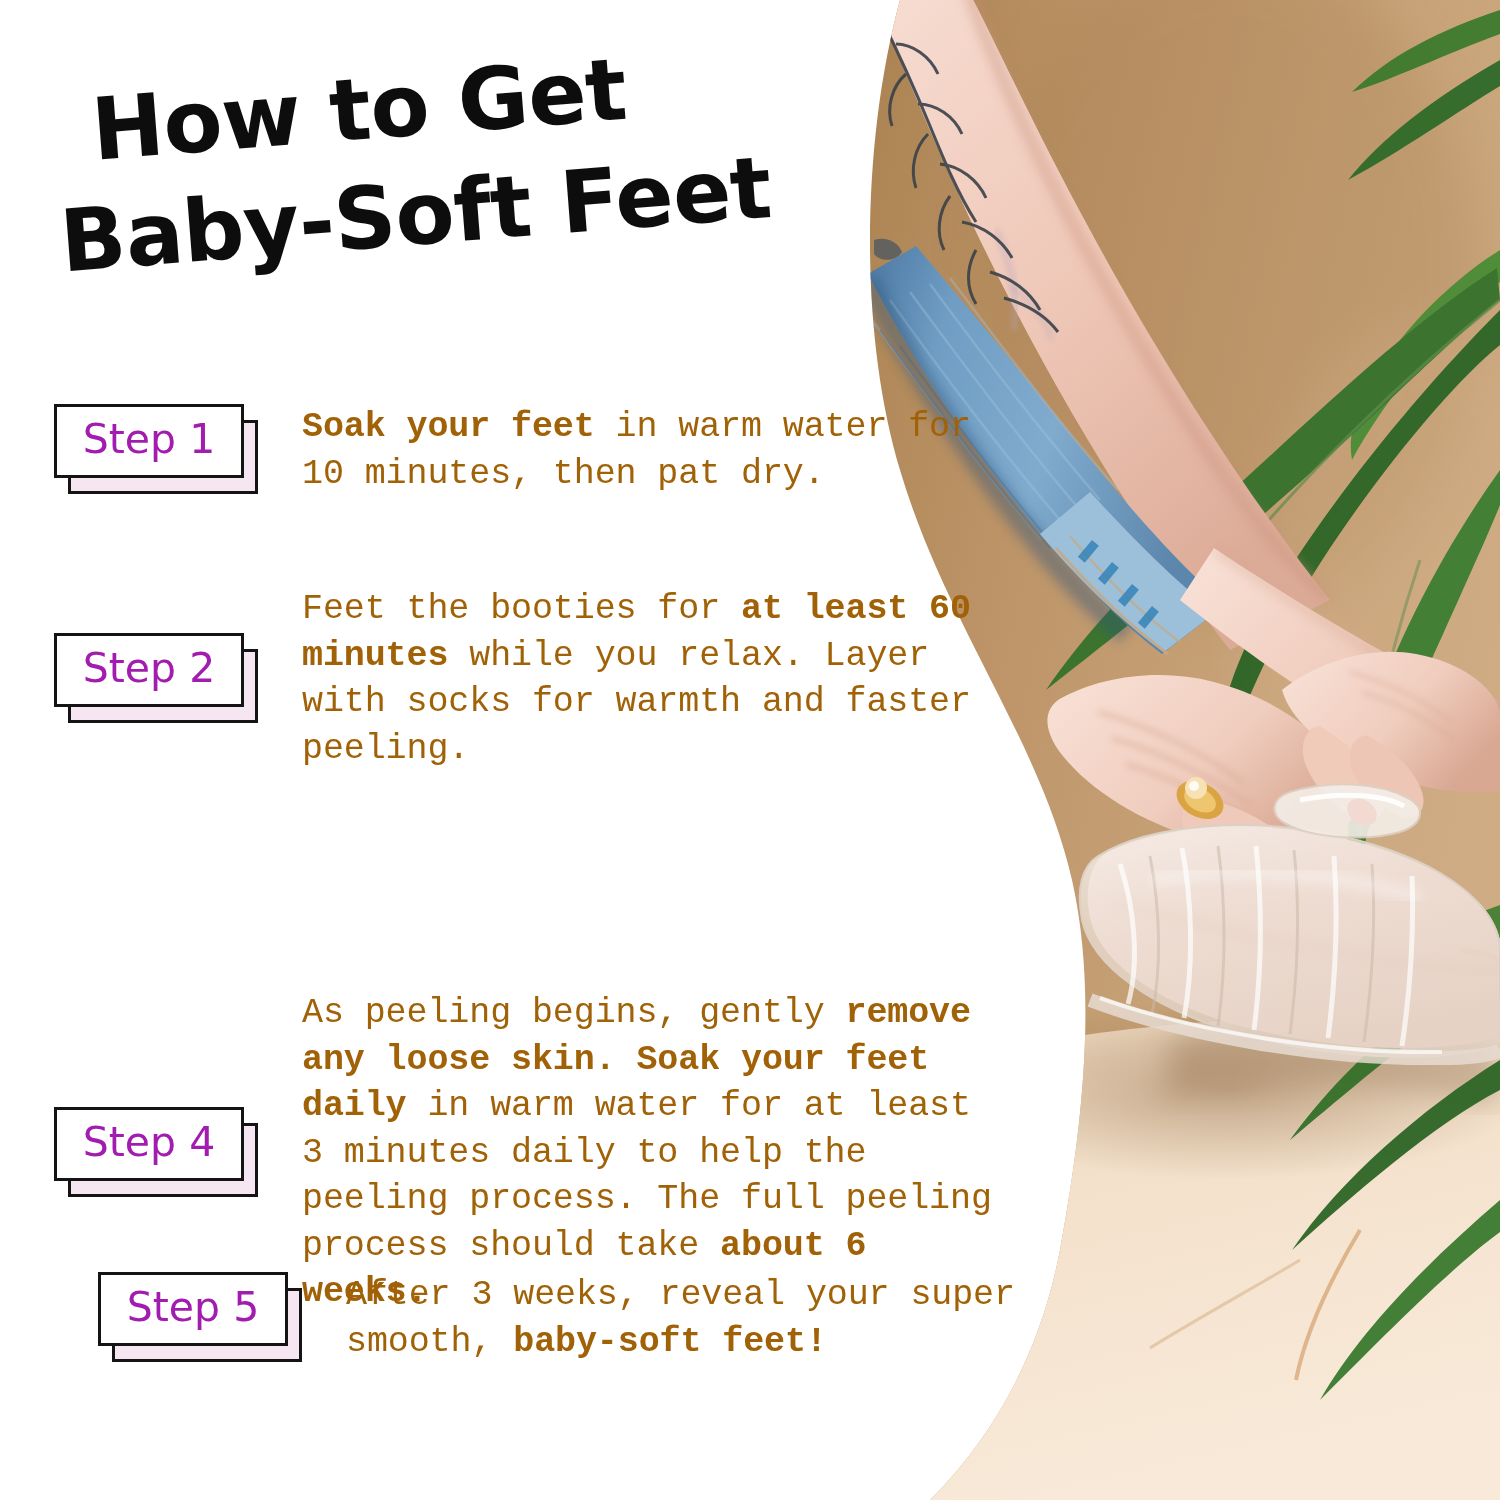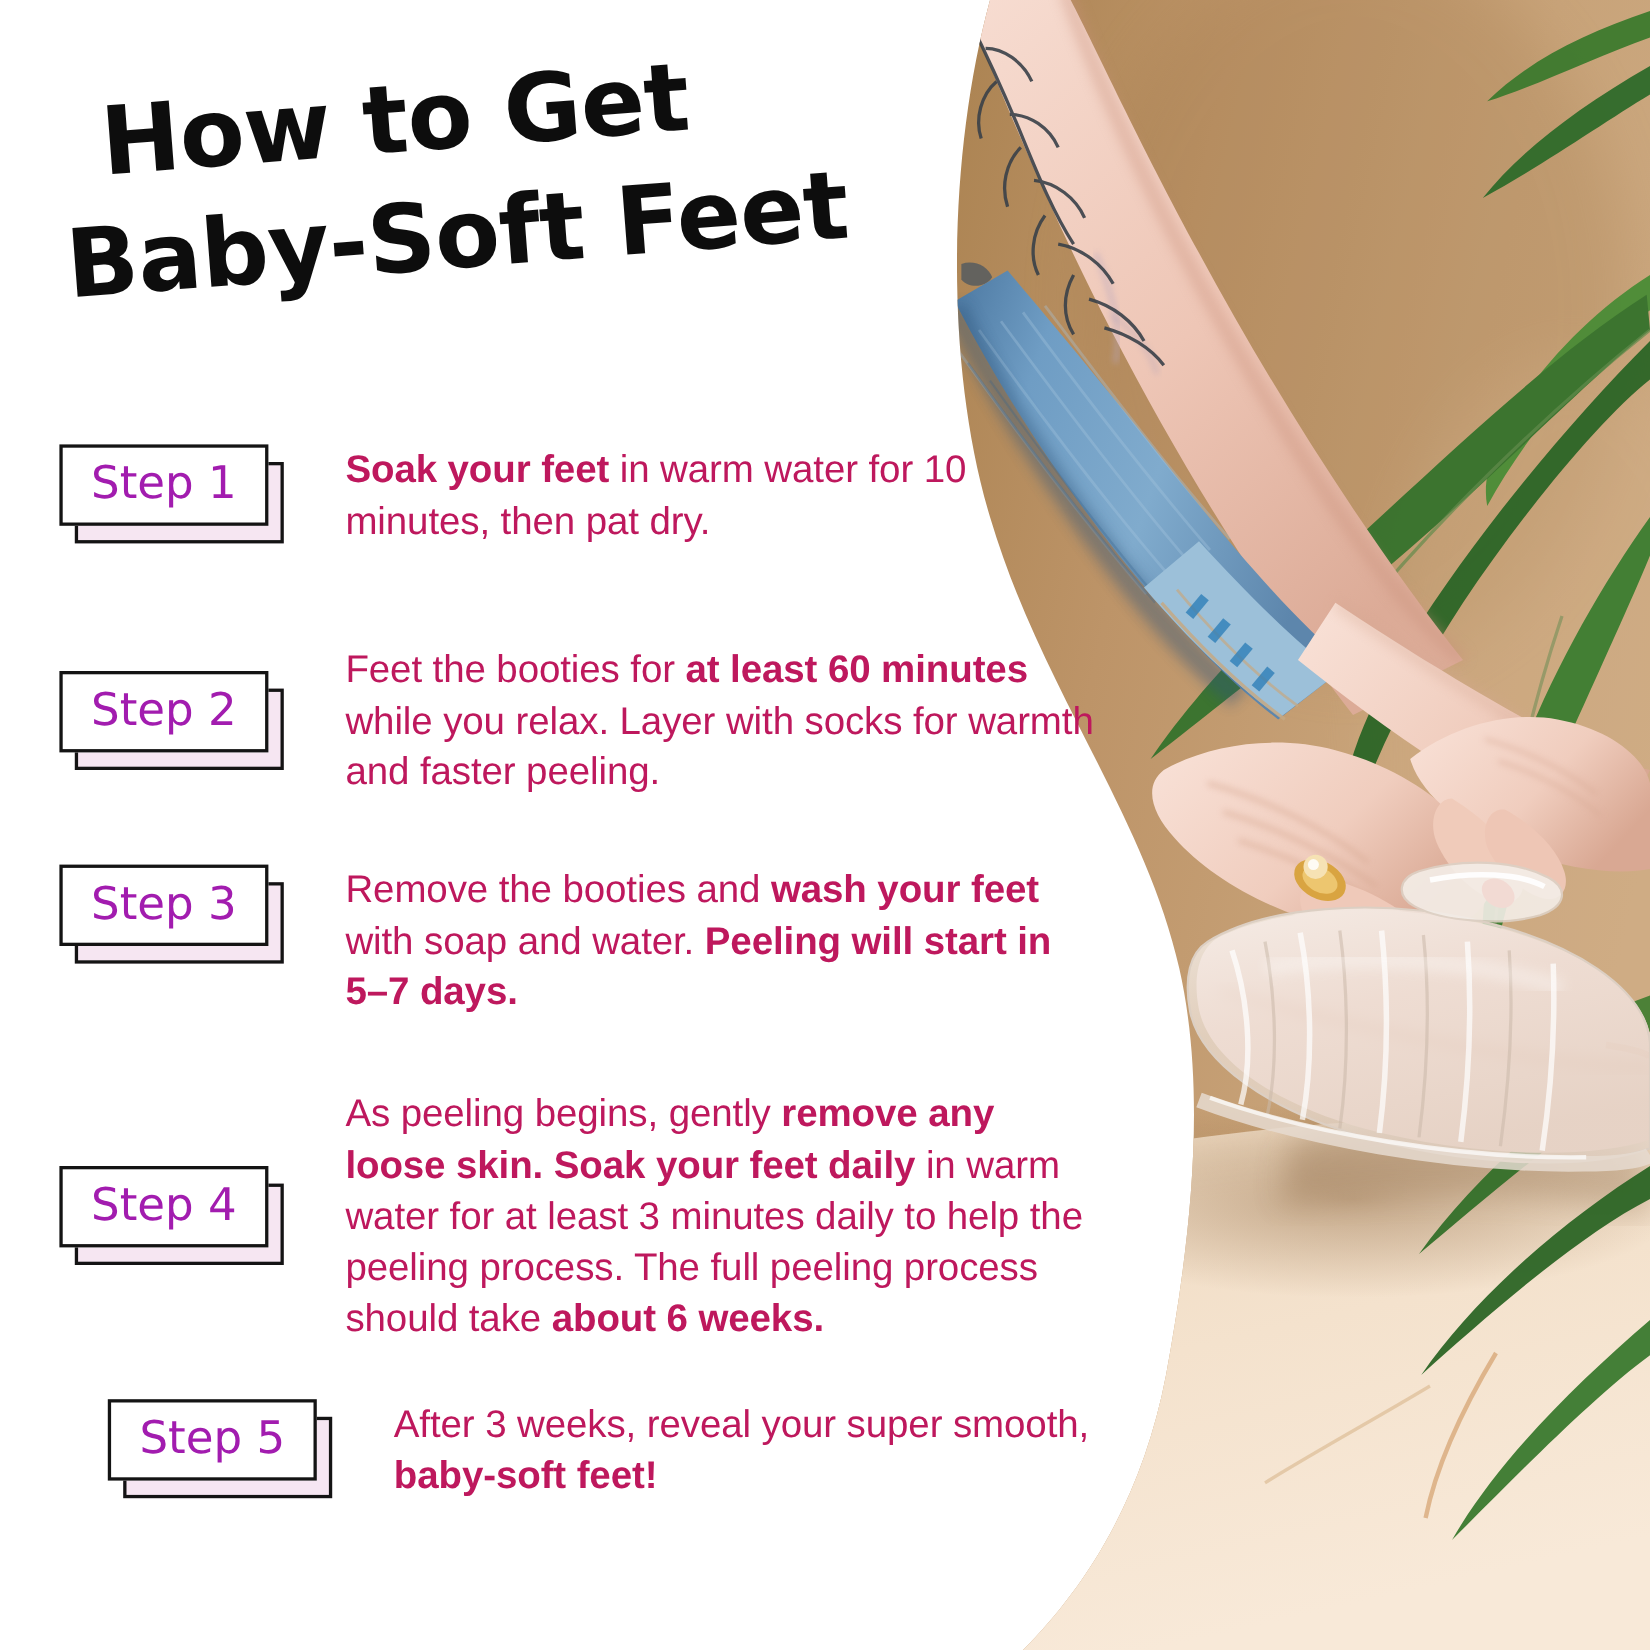--- a/index.html
+++ b/index.html
@@ -113,26 +113,26 @@
     font-size: 41px;
     font-weight: normal;
     color: #a21caf;
     letter-spacing: 0px;
     line-height: 1;
     padding-bottom: 3px;
   }
 
   .step-text {
     flex: 1 1 auto;
-    margin-left: 52px;
+    margin-left: 40px;
     padding-right: 14px;
-    font-family: Liberation Sans, sans-serif;
+    font-family: Liberation Mono, monospace;
     font-size: 35px;
     line-height: 1.33;
-    color: #be185d;
+    color: #a16207;
     letter-spacing: -0.1px;
   }
   .step-text b { font-weight: bold; }
 </style>
 </head>
 <body>
 
 <div id="infographic">
 
   <div id="photo-panel">
@@ -430,29 +430,20 @@
     <div class="step-row" id="step-row-2">
       <div class="badge-wrap">
         <div class="badge-shadow"></div>
         <div class="badge-front">
           <span class="badge-label">Step 2</span>
         </div>
       </div>
       <div class="step-text"><span>Feet the booties for </span><b>at least 60 minutes</b><span> while you relax. Layer with socks for warmth and faster peeling.</span></div>
     </div>
 
-    <div class="step-row" id="step-row-3">
-      <div class="badge-wrap">
-        <div class="badge-shadow"></div>
-        <div class="badge-front">
-          <span class="badge-label">Step 3</span>
-        </div>
-      </div>
-      <div class="step-text"><span>Remove the booties and </span><b>wash your feet</b><span> with soap and water. </span><b>Peeling will start in 5–7 days.</b></div>
-    </div>
 
     <div class="step-row" id="step-row-4">
       <div class="badge-wrap">
         <div class="badge-shadow"></div>
         <div class="badge-front">
           <span class="badge-label">Step 4</span>
         </div>
       </div>
       <div class="step-text"><span>As peeling begins, gently </span><b>remove any loose skin. Soak your feet daily</b><span> in warm water for at least 3 minutes daily to help the peeling process. The full peeling process should take </span><b>about 6 weeks.</b></div>
     </div>

